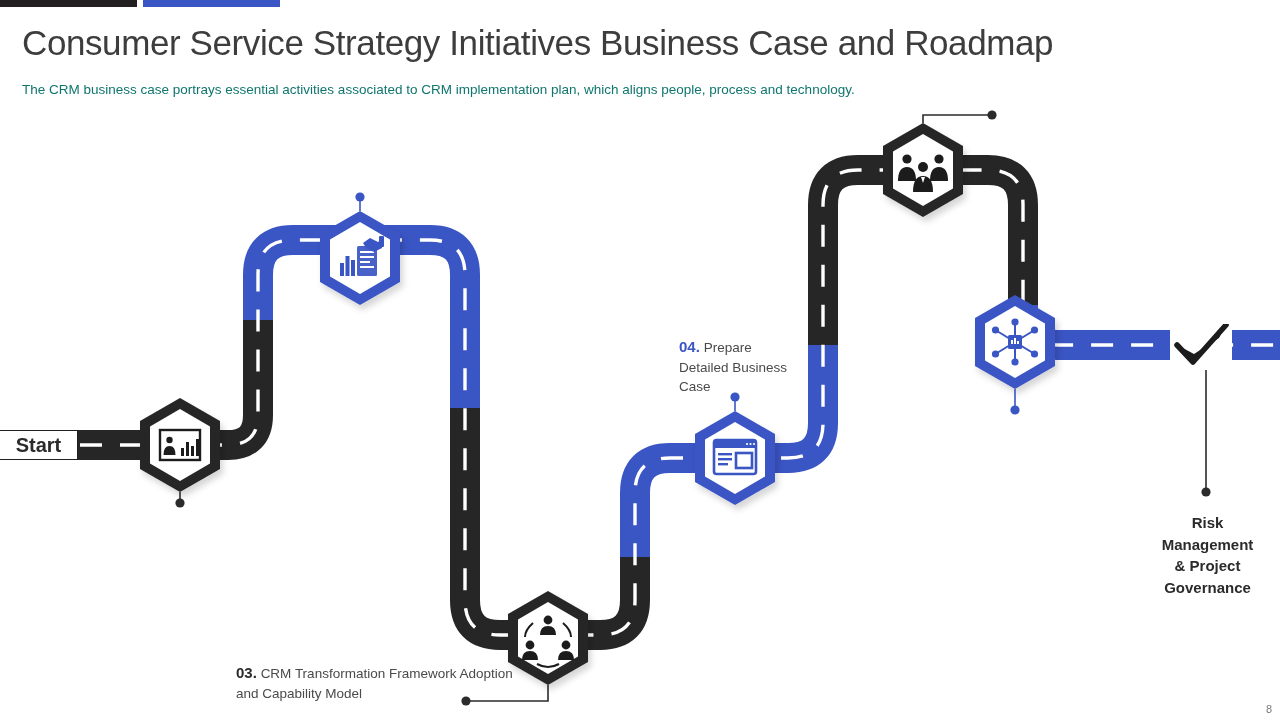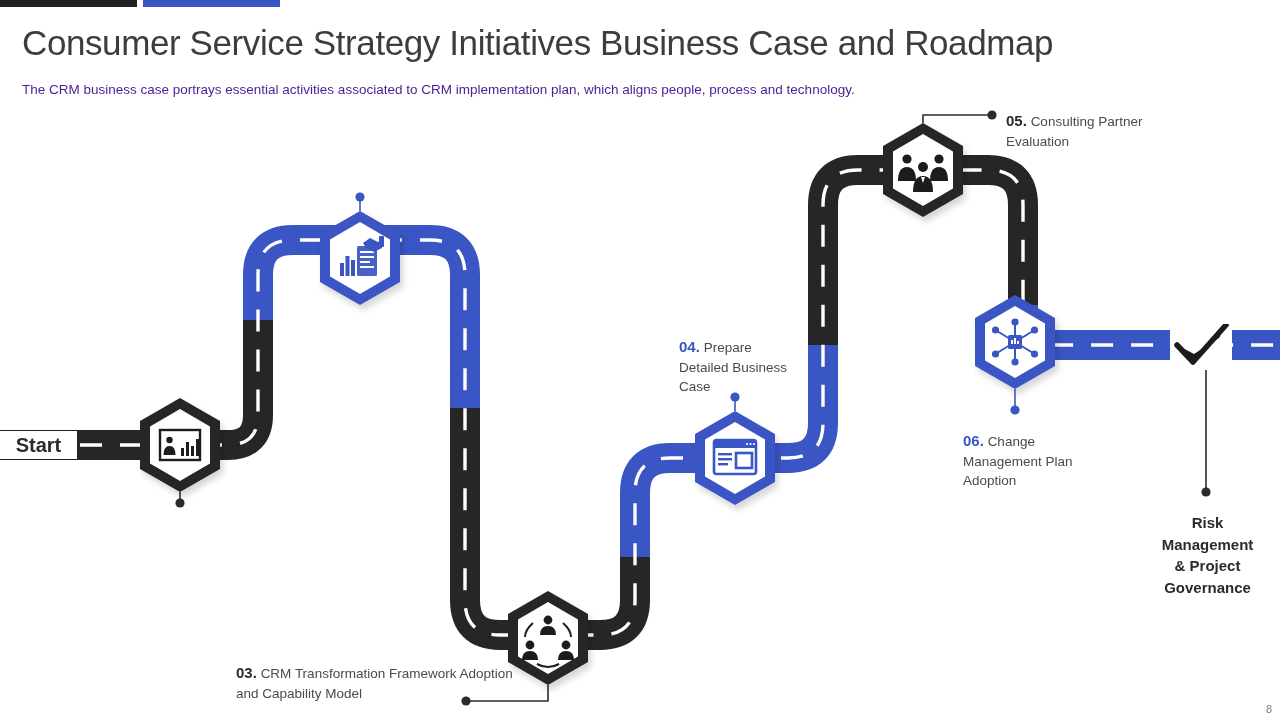--- a/index.html
+++ b/index.html
@@ -35,21 +35,21 @@
     font-weight: normal;
     letter-spacing: -0.4px;
     color: #3d3d3d;
     white-space: nowrap;
   }
   .page-subtitle {
     position: absolute;
     left: 22px;
     top: 82px;
     font-size: 13.5px;
-    color: #4c1d95;
+    color: #0f766e;
     white-space: nowrap;
   }
 
   
   #roadmap-stage {
     position: absolute;
     left: 0;
     top: 0;
     width: 1280px;
     height: 720px;
@@ -328,29 +328,21 @@
   <div class="callout dark" style="left:236px; top:663px; width:280px;">
     <span class="num">03.</span>
     <span>CRM Transformation Framework Adoption and Capability Model</span>
   </div>
 
   <div class="callout blue" style="left:679px; top:337px; width:120px;">
     <span class="num">04.</span>
     <span>Prepare Detailed Business Case</span>
   </div>
 
-  <div class="callout dark" style="left:1006px; top:111px; width:190px;">
-    <span class="num">05.</span>
-    <span>Consulting Partner Evaluation</span>
-  </div>
-
-  <div class="callout blue" style="left:963px; top:431px; width:135px;">
-    <span class="num">06.</span>
-    <span>Change Management Plan Adoption</span>
-  </div>
+
 
   <div id="risk-label">
     <div>Risk</div>
     <div>Management</div>
     <div>&amp; Project</div>
     <div>Governance</div>
   </div>
 
 </div>
 

